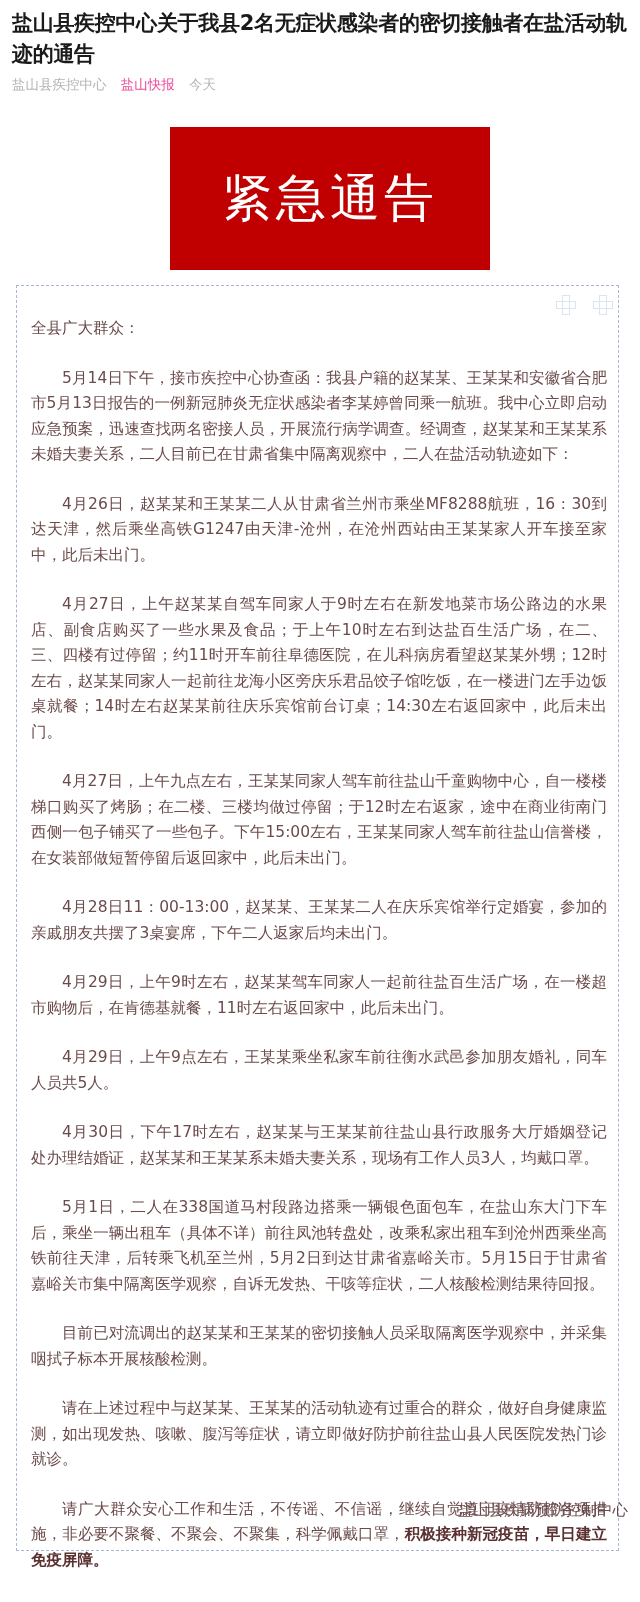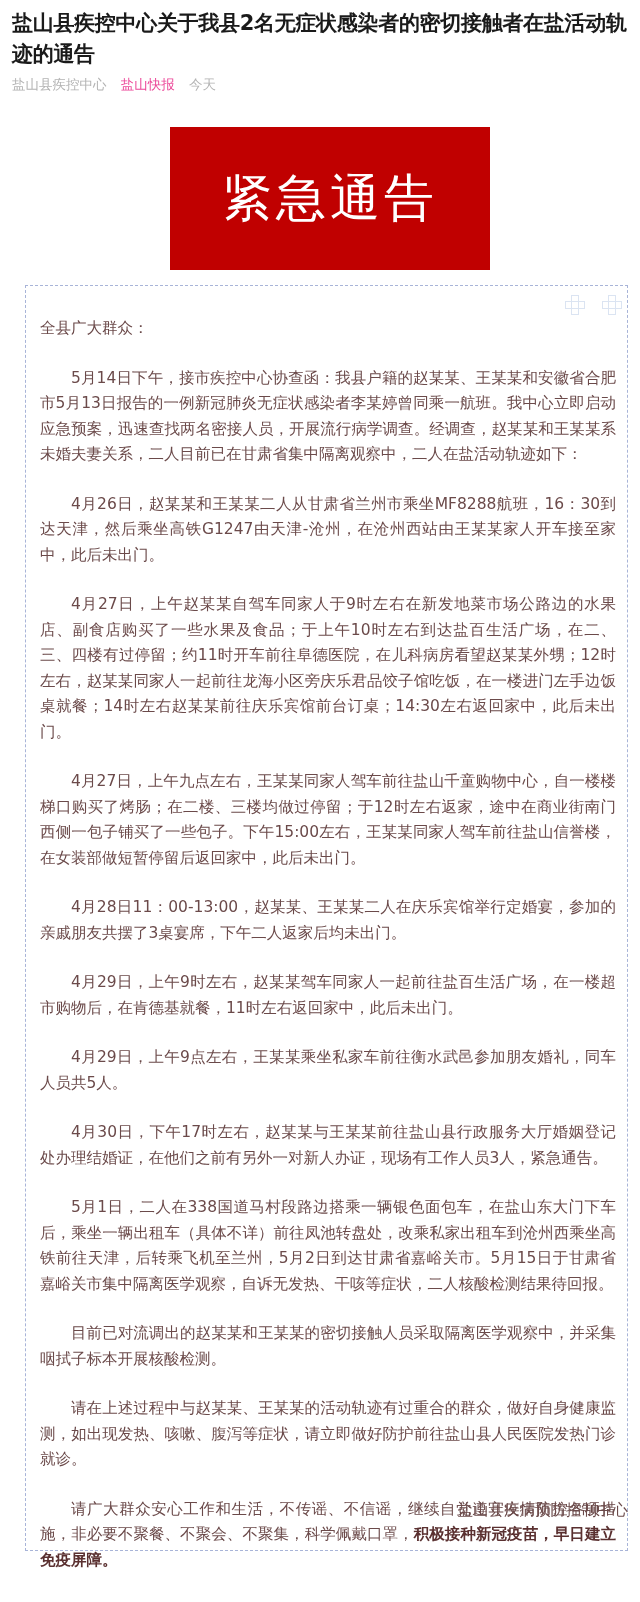--- a/index.html
+++ b/index.html
@@ -8,21 +8,21 @@
   .title { position: absolute; left: 12px; top: 8px; width: 616px;
            font-size: 21px; font-weight: bold; line-height: 31px; color: #1a1a1a;
            letter-spacing: -0.3px; }
   .meta { position: absolute; left: 12px; top: 76px; font-size: 13.5px; color: #b3b3b3; }
   .meta span { margin-right: 10px; }
   .meta .account { color: #ec4899; }
   .banner { position: absolute; left: 154px; top: 127px; width: 320px; height: 143px;
             background: #c00000; display: flex; align-items: center; justify-content: center; margin-left: 16px; }
   .banner-text { color: #ffffff; font-family: "DejaVu Serif", "Liberation Serif", serif;
                  font-size: 50px; letter-spacing: 4px; }
-  .box { position: absolute; left: 25px; top: 285px; width: 603px; height: 1266px;
+  .box { position: absolute; left: 16px; top: 285px; width: 603px; height: 1266px;
          border: 1px dashed #a8b4d8; box-sizing: border-box; text-decoration: underline; }
   .deco { position: absolute; top: 8px; width: 22px; height: 22px; }
   .deco::before, .deco::after { content: ""; position: absolute; background: transparent;
          border: 1px solid #dbe4f2; }
   .deco::before { left: 7px; top: 1px; width: 6px; height: 18px; }
   .deco::after { left: 1px; top: 7px; width: 18px; height: 6px; }
   .deco1 { left: 538px; } .deco2 { left: 575px; }
   .content { position: absolute; left: 14px; top: 30px; width: 576px; color: #6b4a4a;
              font-size: 15.5px; line-height: 25.5px; }
   .content p { margin: 0 0 24px 0; text-align: justify; }
@@ -52,21 +52,21 @@
   <span class="deco deco2"></span>
   <div class="content">
     <p class="salute">全县广大群众：</p>
     <p class="indent">5月14日下午，接市疾控中心协查函：我县户籍的赵某某、王某某和安徽省合肥市5月13日报告的一例新冠肺炎无症状感染者李某婷曾同乘一航班。我中心立即启动应急预案，迅速查找两名密接人员，开展流行病学调查。经调查，赵某某和王某某系未婚夫妻关系，二人目前已在甘肃省集中隔离观察中，二人在盐活动轨迹如下：</p>
     <p class="indent">4月26日，赵某某和王某某二人从甘肃省兰州市乘坐MF8288航班，16：30到达天津，然后乘坐高铁G1247由天津-沧州，在沧州西站由王某某家人开车接至家中，此后未出门。</p>
     <p class="indent">4月27日，上午赵某某自驾车同家人于9时左右在新发地菜市场公路边的水果店、副食店购买了一些水果及食品；于上午10时左右到达盐百生活广场，在二、三、四楼有过停留；约11时开车前往阜德医院，在儿科病房看望赵某某外甥；12时左右，赵某某同家人一起前往龙海小区旁庆乐君品饺子馆吃饭，在一楼进门左手边饭桌就餐；14时左右赵某某前往庆乐宾馆前台订桌；14:30左右返回家中，此后未出门。</p>
     <p class="indent">4月27日，上午九点左右，王某某同家人驾车前往盐山千童购物中心，自一楼楼梯口购买了烤肠；在二楼、三楼均做过停留；于12时左右返家，途中在商业街南门西侧一包子铺买了一些包子。下午15:00左右，王某某同家人驾车前往盐山信誉楼，在女装部做短暂停留后返回家中，此后未出门。</p>
     <p class="indent">4月28日11：00-13:00，赵某某、王某某二人在庆乐宾馆举行定婚宴，参加的亲戚朋友共摆了3桌宴席，下午二人返家后均未出门。</p>
     <p class="indent">4月29日，上午9时左右，赵某某驾车同家人一起前往盐百生活广场，在一楼超市购物后，在肯德基就餐，11时左右返回家中，此后未出门。</p>
     <p class="indent">4月29日，上午9点左右，王某某乘坐私家车前往衡水武邑参加朋友婚礼，同车人员共5人。</p>
-    <p class="indent">4月30日，下午17时左右，赵某某与王某某前往盐山县行政服务大厅婚姻登记处办理结婚证，在他们之前有另外一对新人办证，现场有工作人员3人，紧急通告。</p>
+    <p class="indent">4月30日，下午17时左右，赵某某与王某某前往盐山县行政服务大厅婚姻登记处办理结婚证，赵某某和王某某系未婚夫妻关系，现场有工作人员3人，均戴口罩。</p>
     <p class="indent">5月1日，二人在338国道马村段路边搭乘一辆银色面包车，在盐山东大门下车后，乘坐一辆出租车（具体不详）前往凤池转盘处，改乘私家出租车到沧州西乘坐高铁前往天津，后转乘飞机至兰州，5月2日到达甘肃省嘉峪关市。5月15日于甘肃省嘉峪关市集中隔离医学观察，自诉无发热、干咳等症状，二人核酸检测结果待回报。</p>
     <p class="indent">目前已对流调出的赵某某和王某某的密切接触人员采取隔离医学观察中，并采集咽拭子标本开展核酸检测。</p>
     <p class="indent">请在上述过程中与赵某某、王某某的活动轨迹有过重合的群众，做好自身健康监测，如出现发热、咳嗽、腹泻等症状，请立即做好防护前往盐山县人民医院发热门诊就诊。</p>
     <p class="indent"><span>请广大群众安心工作和生活，不传谣、不信谣，继续自觉遵守疫情防控各项措施，非必要不聚餐、不聚会、不聚集，科学佩戴口罩，</span><b>积极接种新冠疫苗，早日建立免疫屏障。</b></p>
   </div>
 </div>
 
 <div class="sign">
   <div>盐山县疾病预防控制中心</div>
 </div>

